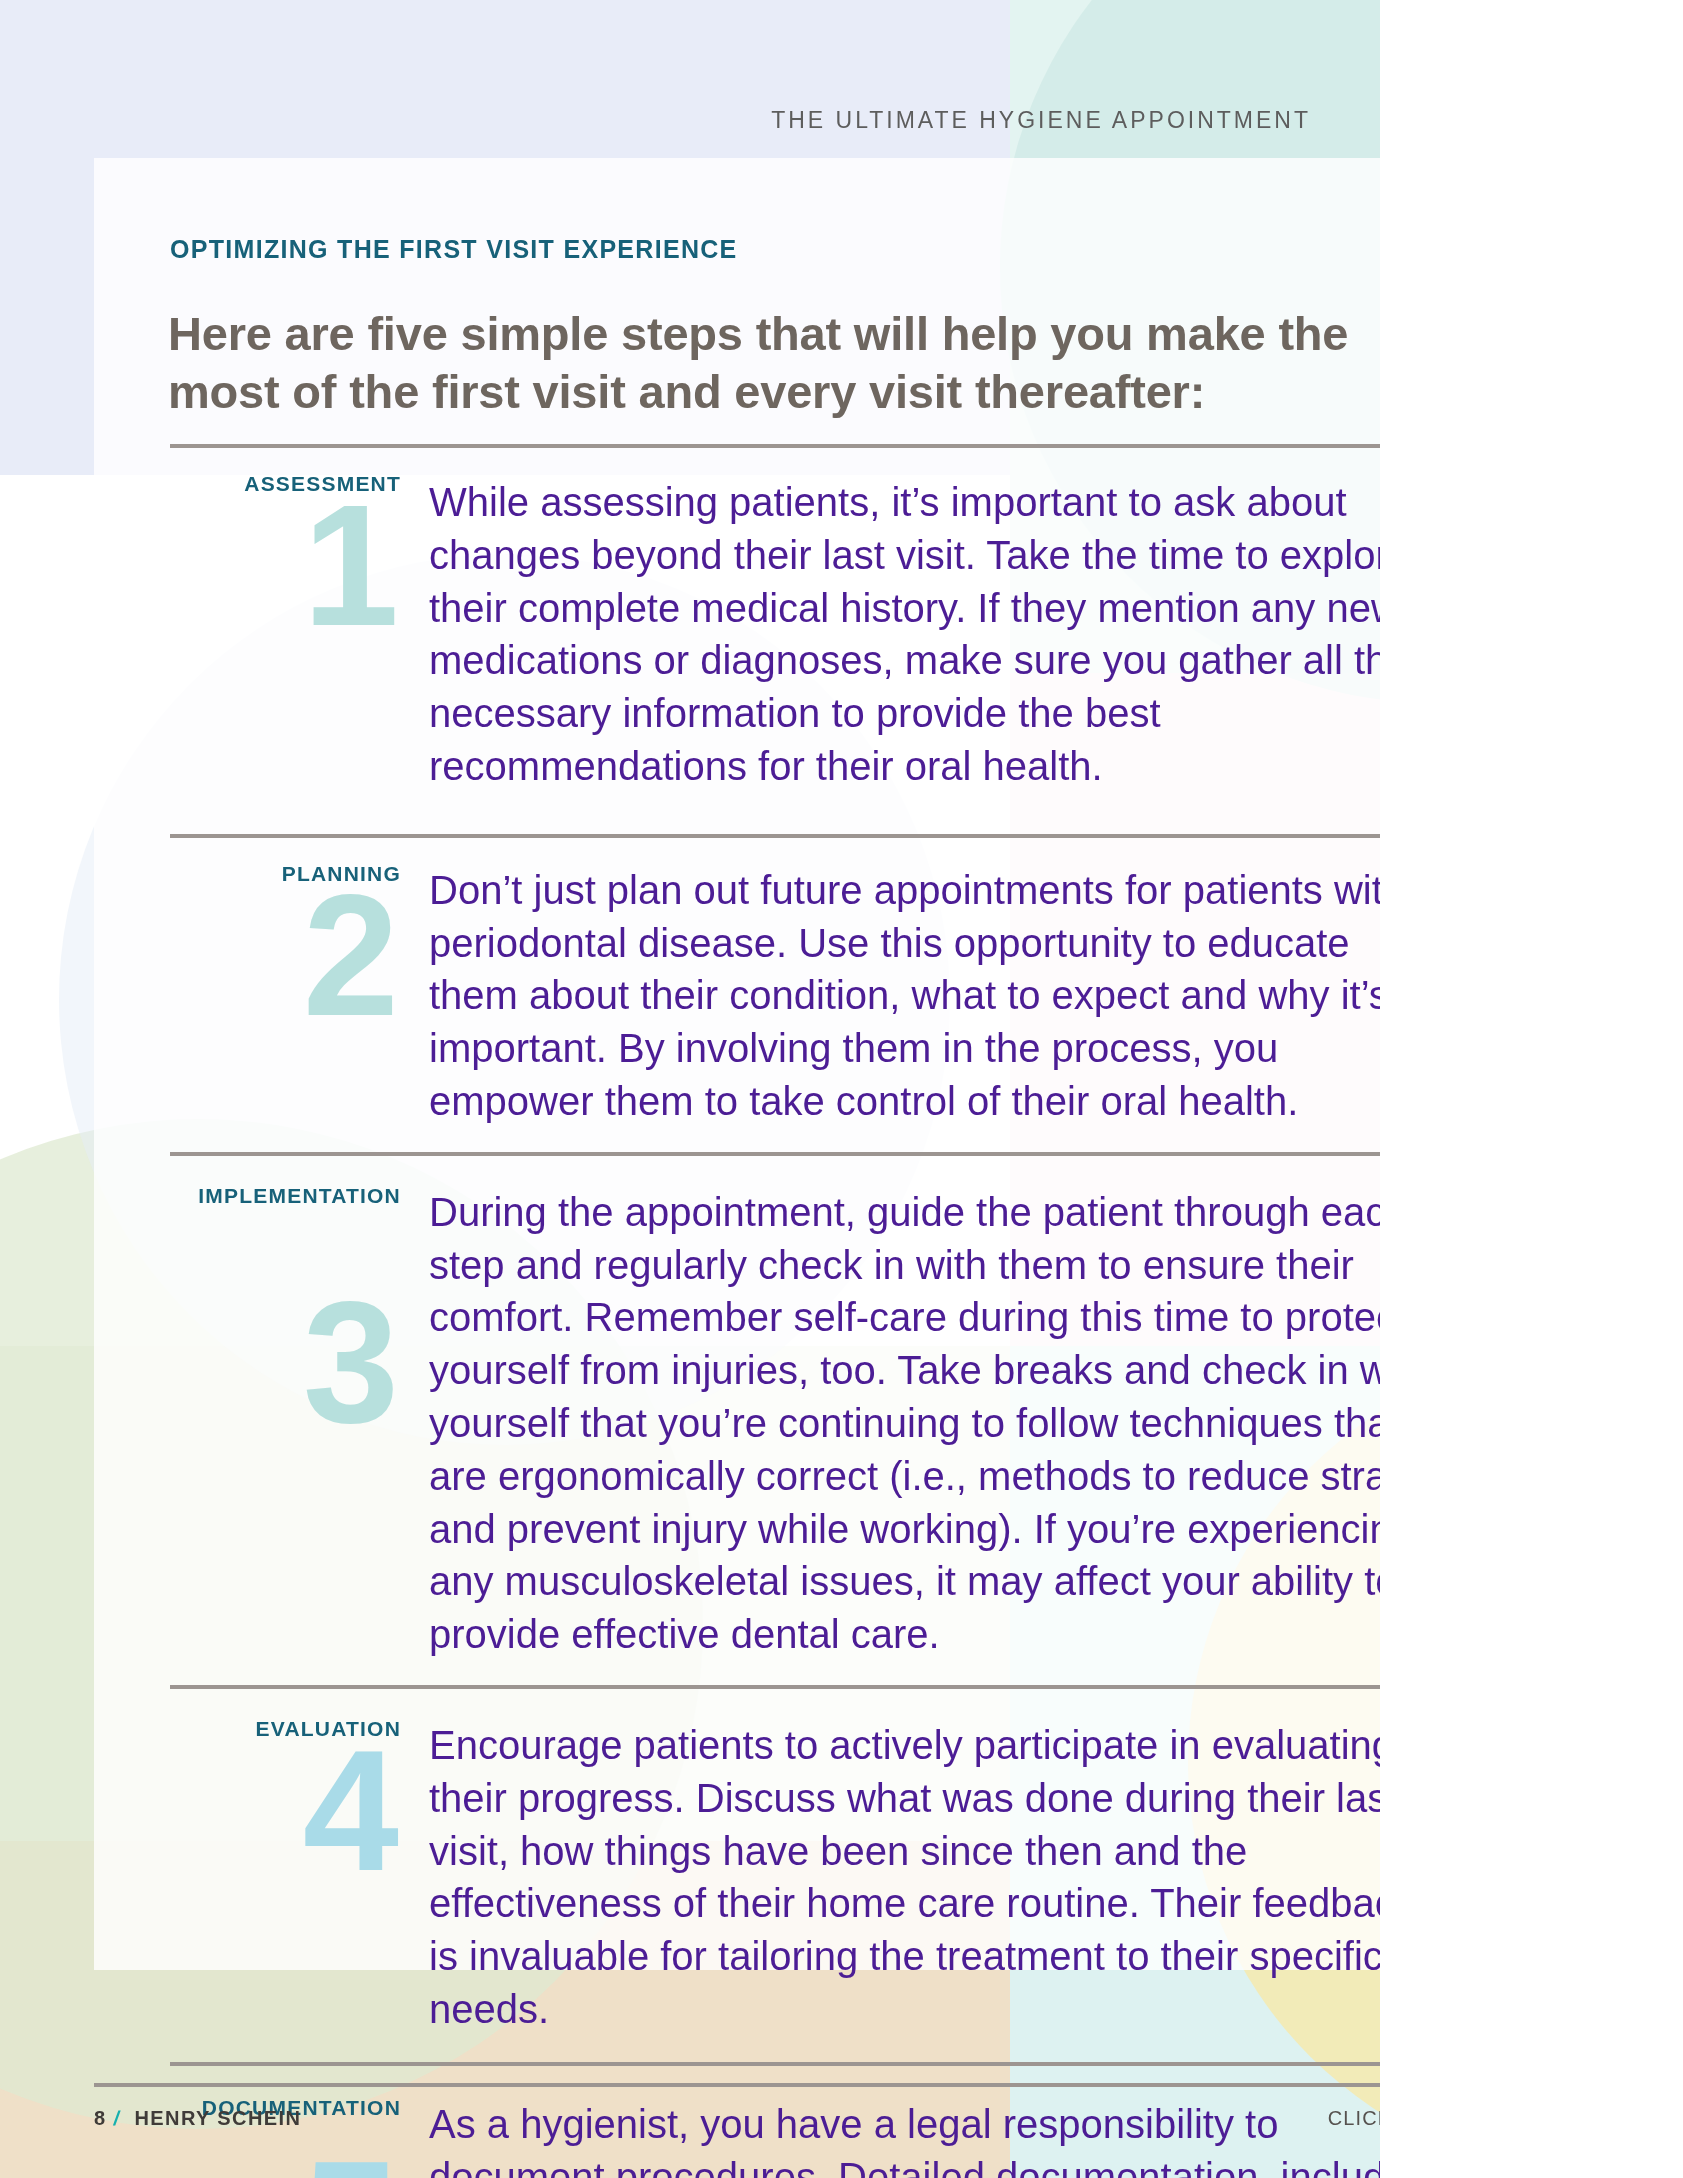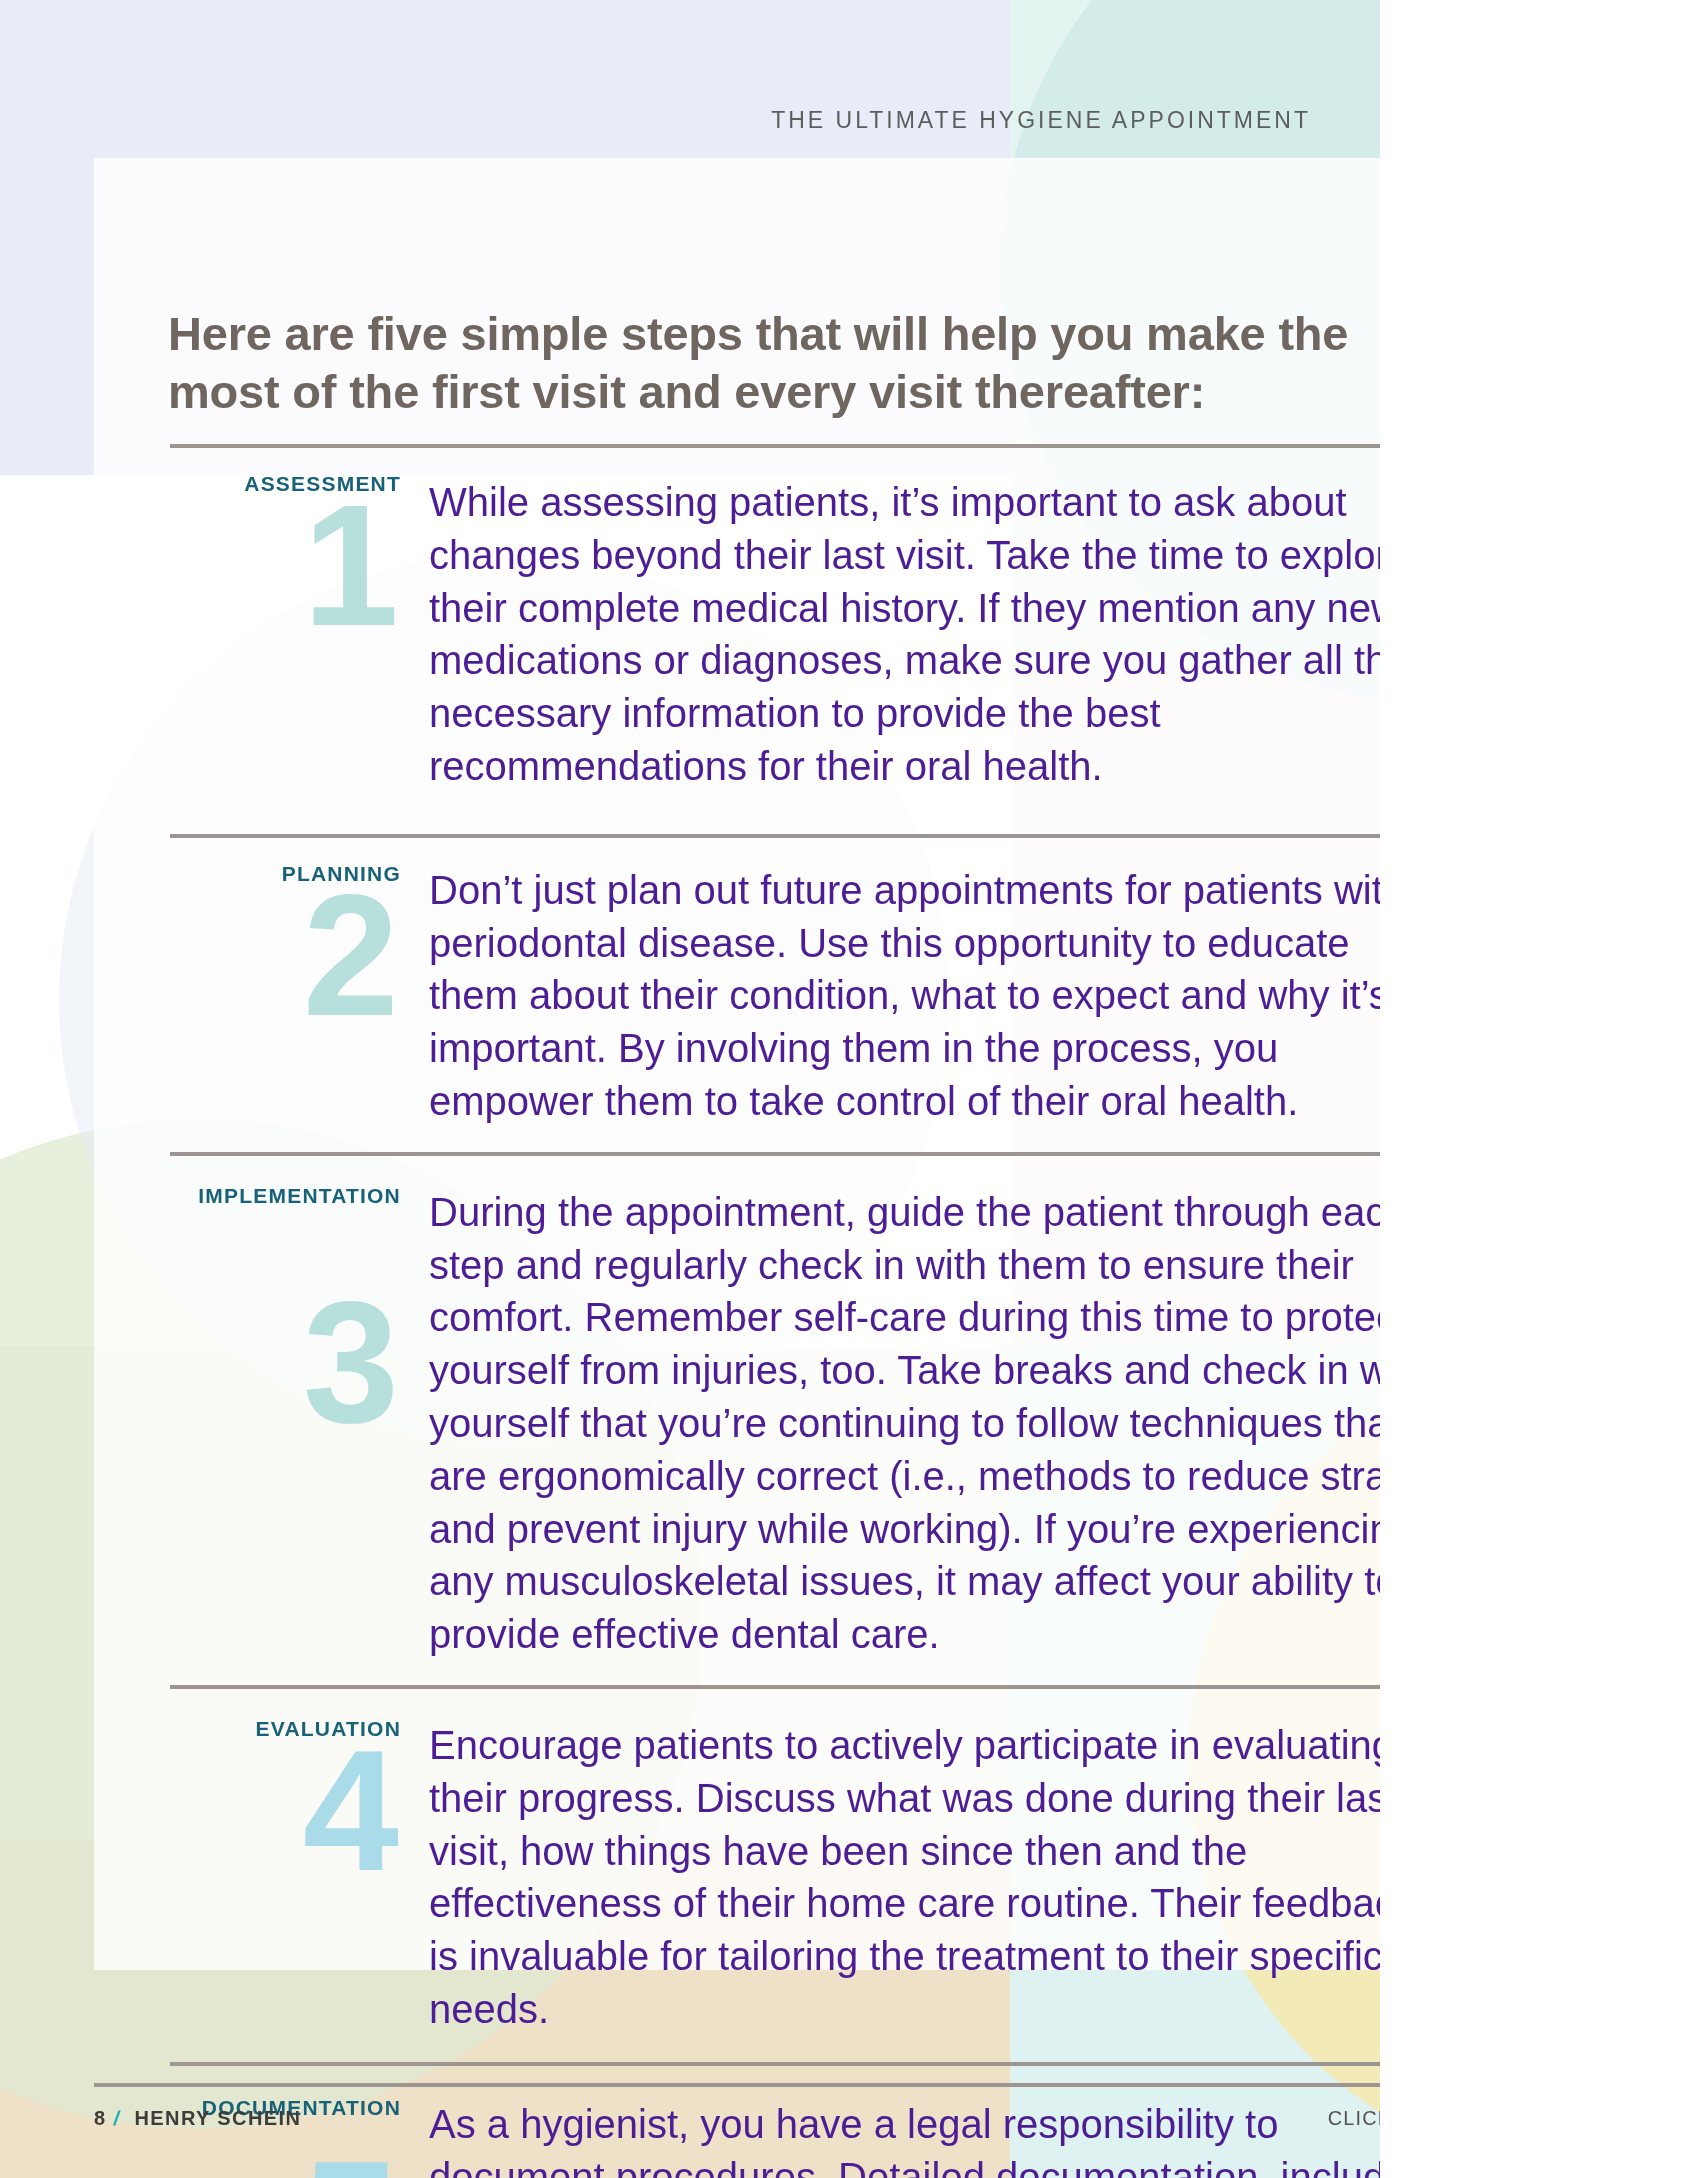--- a/index.html
+++ b/index.html
@@ -267,20 +267,21 @@
     <div class="circle circle-green-left"></div>
     <div class="circle circle-yellow-right"></div>
     <div class="circle circle-soft-blue"></div>
     <div class="card"></div>
   </div>
 
   <div class="content">
 
     <div class="kicker-head">THE ULTIMATE HYGIENE APPOINTMENT</div>
 
+    <div class="eyebrow">OPTIMIZING THE FIRST VISIT EXPERIENCE</div>
 
     <h1 class="headline">Here are five simple steps that will help you make the most of the first visit and every visit thereafter:</h1>
 
     <div class="steps">
 
       <div class="divider"></div>
       <div class="step s1">
         <div class="step-left">
           <div class="step-label">ASSESSMENT</div>
           <div class="step-number">1</div>

